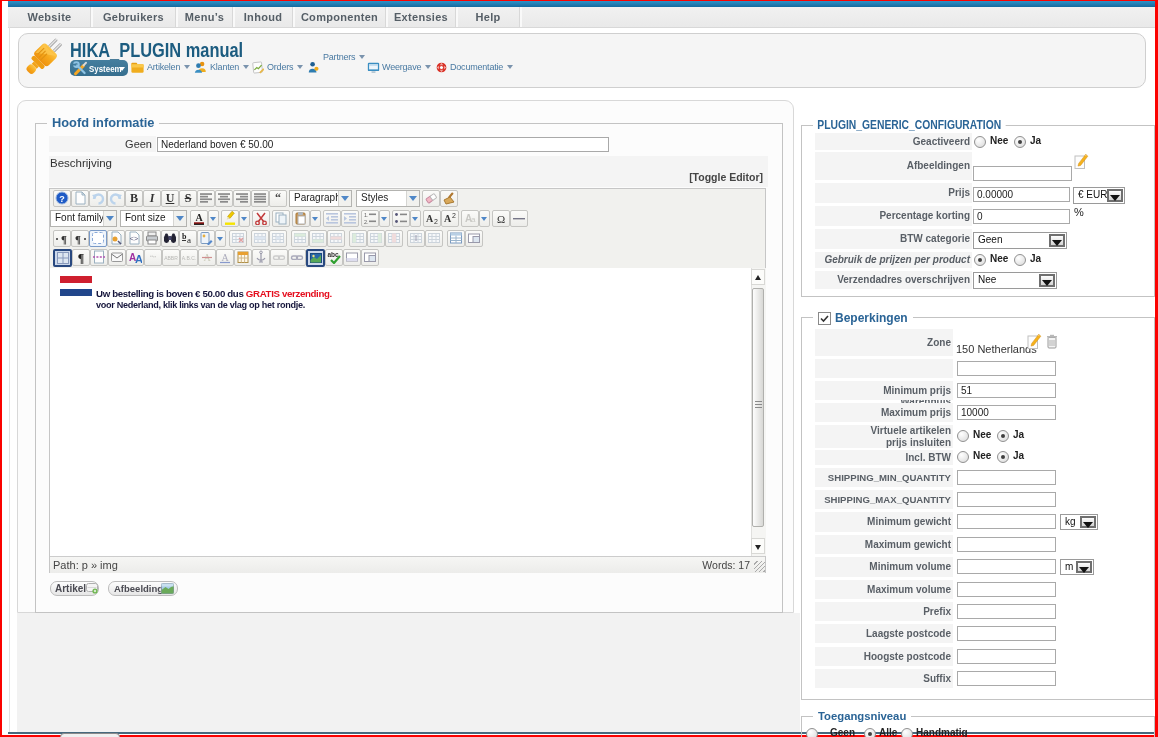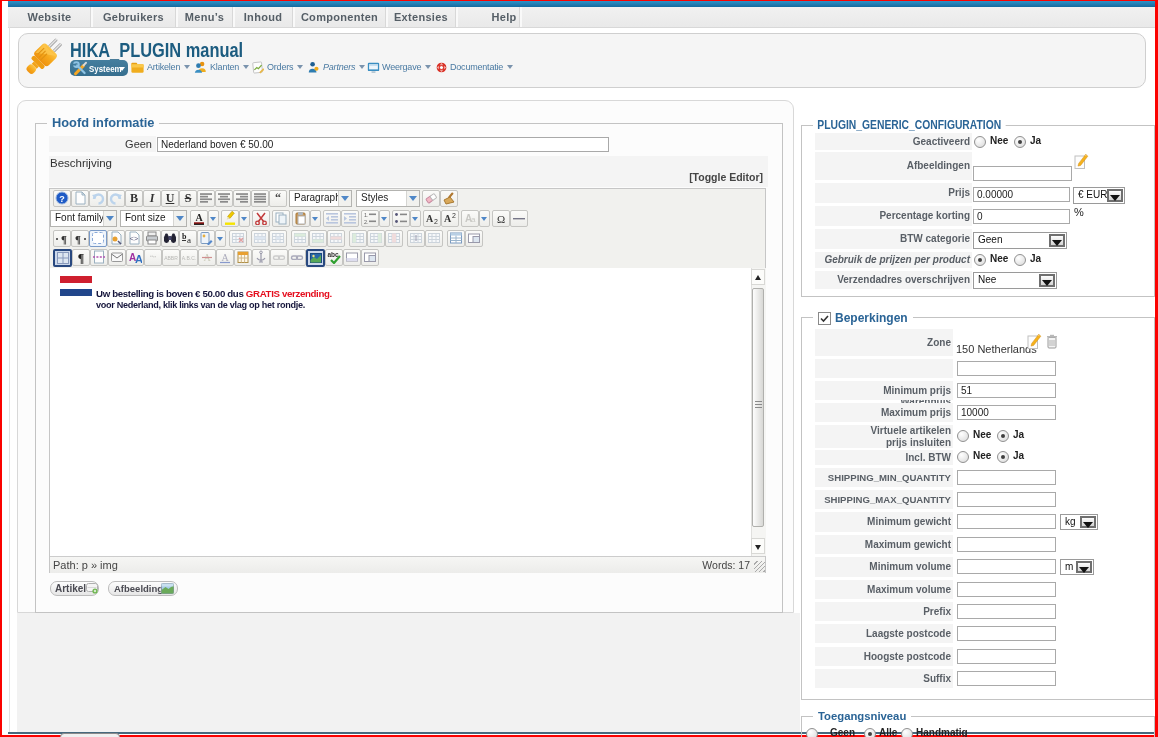--- a/index.html
+++ b/index.html
@@ -58,21 +58,21 @@
 <div class="abs" style="left:233px;top:7px;width:2px;height:20px;background:#f9f9f9;"></div>
 <div class="abs" style="left:233px;top:7px;width:60px;height:20px;line-height:20px;text-align:center;font-size:11px;letter-spacing:0.3px;font-weight:bold;color:#555e66;">Inhoud</div>
 <div class="abs" style="left:292px;top:7px;width:1px;height:20px;background:#d8d8d8;"></div>
 <div class="abs" style="left:293px;top:7px;width:2px;height:20px;background:#f9f9f9;"></div>
 <div class="abs" style="left:293px;top:7px;width:93px;height:20px;line-height:20px;text-align:center;font-size:11px;letter-spacing:0.3px;font-weight:bold;color:#555e66;">Componenten</div>
 <div class="abs" style="left:385px;top:7px;width:1px;height:20px;background:#d8d8d8;"></div>
 <div class="abs" style="left:386px;top:7px;width:2px;height:20px;background:#f9f9f9;"></div>
 <div class="abs" style="left:386px;top:7px;width:70px;height:20px;line-height:20px;text-align:center;font-size:11px;letter-spacing:0.3px;font-weight:bold;color:#555e66;">Extensies</div>
 <div class="abs" style="left:455px;top:7px;width:1px;height:20px;background:#d8d8d8;"></div>
 <div class="abs" style="left:456px;top:7px;width:2px;height:20px;background:#f9f9f9;"></div>
-<div class="abs" style="left:472px;top:7px;width:64px;height:20px;line-height:20px;text-align:center;font-size:11px;letter-spacing:0.3px;font-weight:bold;color:#555e66;">Help</div>
+<div class="abs" style="left:456px;top:7px;width:64px;height:20px;line-height:20px;text-align:center;font-size:11px;letter-spacing:0.3px;font-weight:bold;color:#555e66;">Help</div>
 <div class="abs" style="left:519px;top:7px;width:1px;height:20px;background:#d8d8d8;"></div>
 <div class="abs" style="left:520px;top:7px;width:2px;height:20px;background:#f9f9f9;"></div>
 <div class="abs" style="left:18px;top:33px;width:1126px;height:53px;background:#f5f5f5;border:1px solid #cfcfcf;border-radius:10px;"></div>
 <svg class="abs" style="left:21px;top:37px;" width="42" height="42" viewBox="0 0 42 42">
 <defs>
 <linearGradient id="pg1" x1="0" y1="0" x2="0" y2="1">
 <stop offset="0" stop-color="#fdc548"></stop>
         <stop offset="0.5" stop-color="#f6a81c"></stop>
         <stop offset="1" stop-color="#ef9210"></stop>
 </linearGradient>
@@ -121,21 +121,21 @@
 <rect x="1.5" y="0.5" width="11" height="13" rx="1" fill="#fdfdfd" stroke="#b9b9b9" transform="rotate(-6 7 7)"></rect>
 <path d="M3 10 l3 -3 l2 1.5 l4 -4.5" stroke="#7aab3c" stroke-width="1.6" fill="none"></path>
 <path d="M9 13 l5 -5 l1.5 1.5 l-5 5z" fill="#e8b84a"></path>
   </svg>
 <div class="abs mt" style="left:267px;top:62px;white-space:nowrap;">Orders<span style="display:inline-block;margin:0 0 1px 4px;border-left:3.5px solid transparent;border-right:3.5px solid transparent;border-top:4px solid #7a93ad;vertical-align:middle;"></span></div>
 <svg class="abs" style="left:307px;top:61px" width="12" height="12" viewBox="0 0 15 14">
 <circle cx="7" cy="3.6" r="2.9" fill="#1d5f93"></circle>
     <path d="M2.2 14 a4.8 4.8 0 0 1 9.6 0z" fill="#2e7cb0"></path>
 <circle cx="11.8" cy="9.2" r="2.6" fill="#f0ad1e"></circle>
   </svg>
-<div class="abs mt" style="left:323px;top:62px;white-space:nowrap;font-style:italic;">Partners<span style="display:inline-block;margin:0 0 1px 4px;border-left:3.5px solid transparent;border-right:3.5px solid transparent;border-top:4px solid #7a93ad;vertical-align:middle;"></span></div>
+<div class="abs mt" style="left:323px;top:52px;white-space:nowrap;">Partners<span style="display:inline-block;margin:0 0 1px 4px;border-left:3.5px solid transparent;border-right:3.5px solid transparent;border-top:4px solid #7a93ad;vertical-align:middle;"></span></div>
 <svg class="abs" style="left:367px;top:62px" width="13" height="11" viewBox="0 0 16 14">
 <rect x="0.8" y="0.8" width="14.4" height="10.8" rx="1.5" fill="#3a8ec2"></rect>
 <rect x="2.4" y="2.8" width="11.2" height="6.6" fill="#eef6fc"></rect>
 <rect x="2.4" y="2.8" width="11.2" height="2" fill="#bcd9ec"></rect>
 <rect x="5.5" y="12" width="5" height="1.6" fill="#9ab4c6"></rect>
   </svg>
 <div class="abs mt" style="left:382px;top:62px;white-space:nowrap;">Weergave<span style="display:inline-block;margin:0 0 1px 4px;border-left:3.5px solid transparent;border-right:3.5px solid transparent;border-top:4px solid #7a93ad;vertical-align:middle;"></span></div>
 <svg class="abs" style="left:436px;top:62px" width="11" height="11" viewBox="0 0 15 14">
 <circle cx="7.5" cy="7" r="6.6" fill="#d93025"></circle>
     <circle cx="7.5" cy="7" r="2.1" fill="#fff"></circle>

